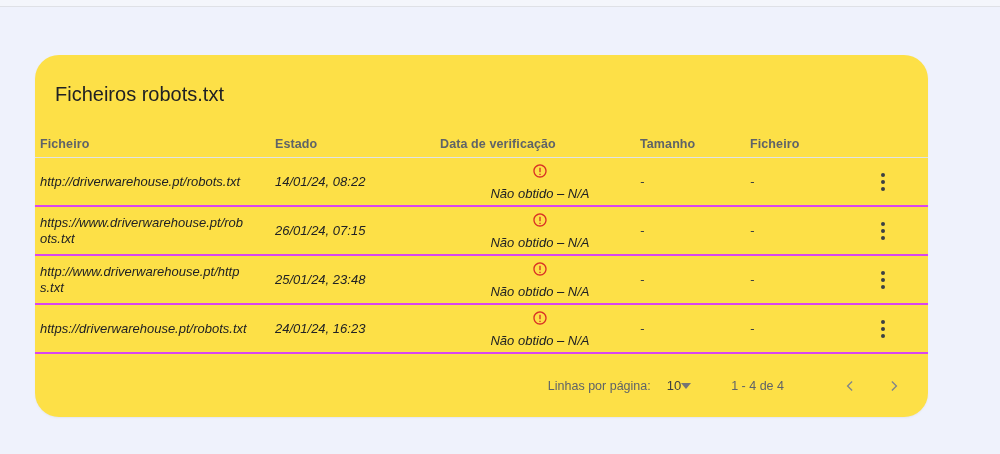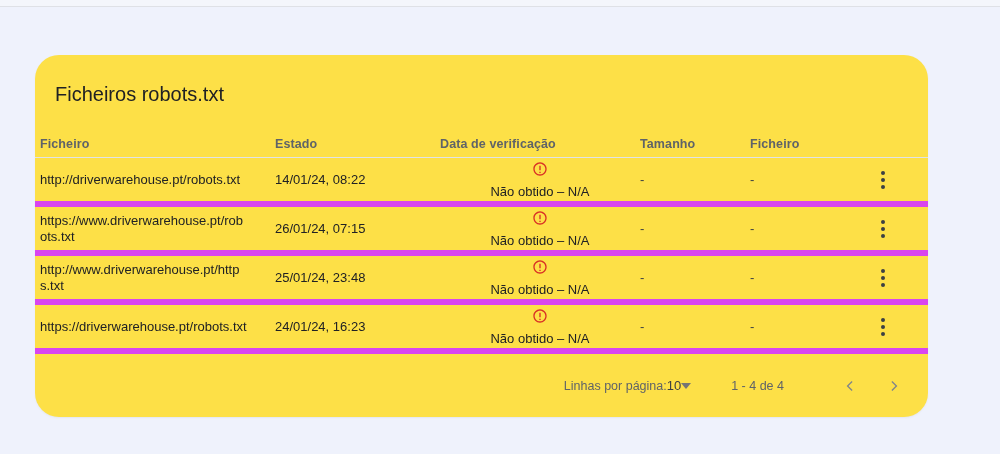--- a/index.html
+++ b/index.html
@@ -44,22 +44,23 @@
     border-bottom: 1px solid #e0e3e7;
   }
   .th {
     font-size: 12.5px;
     font-weight: 700;
     color: #5f6368;
     letter-spacing: .1px;
   }
   .row {
     height: 49px;
-    border-bottom: 6px solid #d946ef;
+    border-bottom: 2px solid #d946ef;
     font-size: 13px;
+    font-style: italic;
   }
   .cell-file {
     word-break: break-all;
     line-height: 16px;
     padding-right: 28px;
     color: #202124;
   }
   .cell-date { color: #202124; }
   .cell-status { display: flex; align-items: center; gap: 7px; color: #202124; flex-direction: column; }
   .err-icon { width: 16px; height: 16px; flex: 0 0 16px; display: inline-block; }
@@ -76,21 +77,21 @@
   .kebab .dot { width: 4px; height: 4px; border-radius: 50%; background: #3c4043; }
   .footer {
     flex: 1;
     display: flex;
     align-items: center;
     justify-content: flex-end;
     padding-right: 22px;
     font-size: 12.5px;
     color: #5f6368;
   }
-  .rpp-label { }
+  .rpp-label { margin-right: 16px; }
   .rpp-select {
     display: flex; align-items: center; gap: 0;
     cursor: pointer; margin-right: 40px;
     color: #3c4043;
   }
   .rpp-value { font-size: 13px; }
   .dd-arrow {
     width: 0; height: 0;
     border-left: 5px solid transparent;
     border-right: 5px solid transparent;

